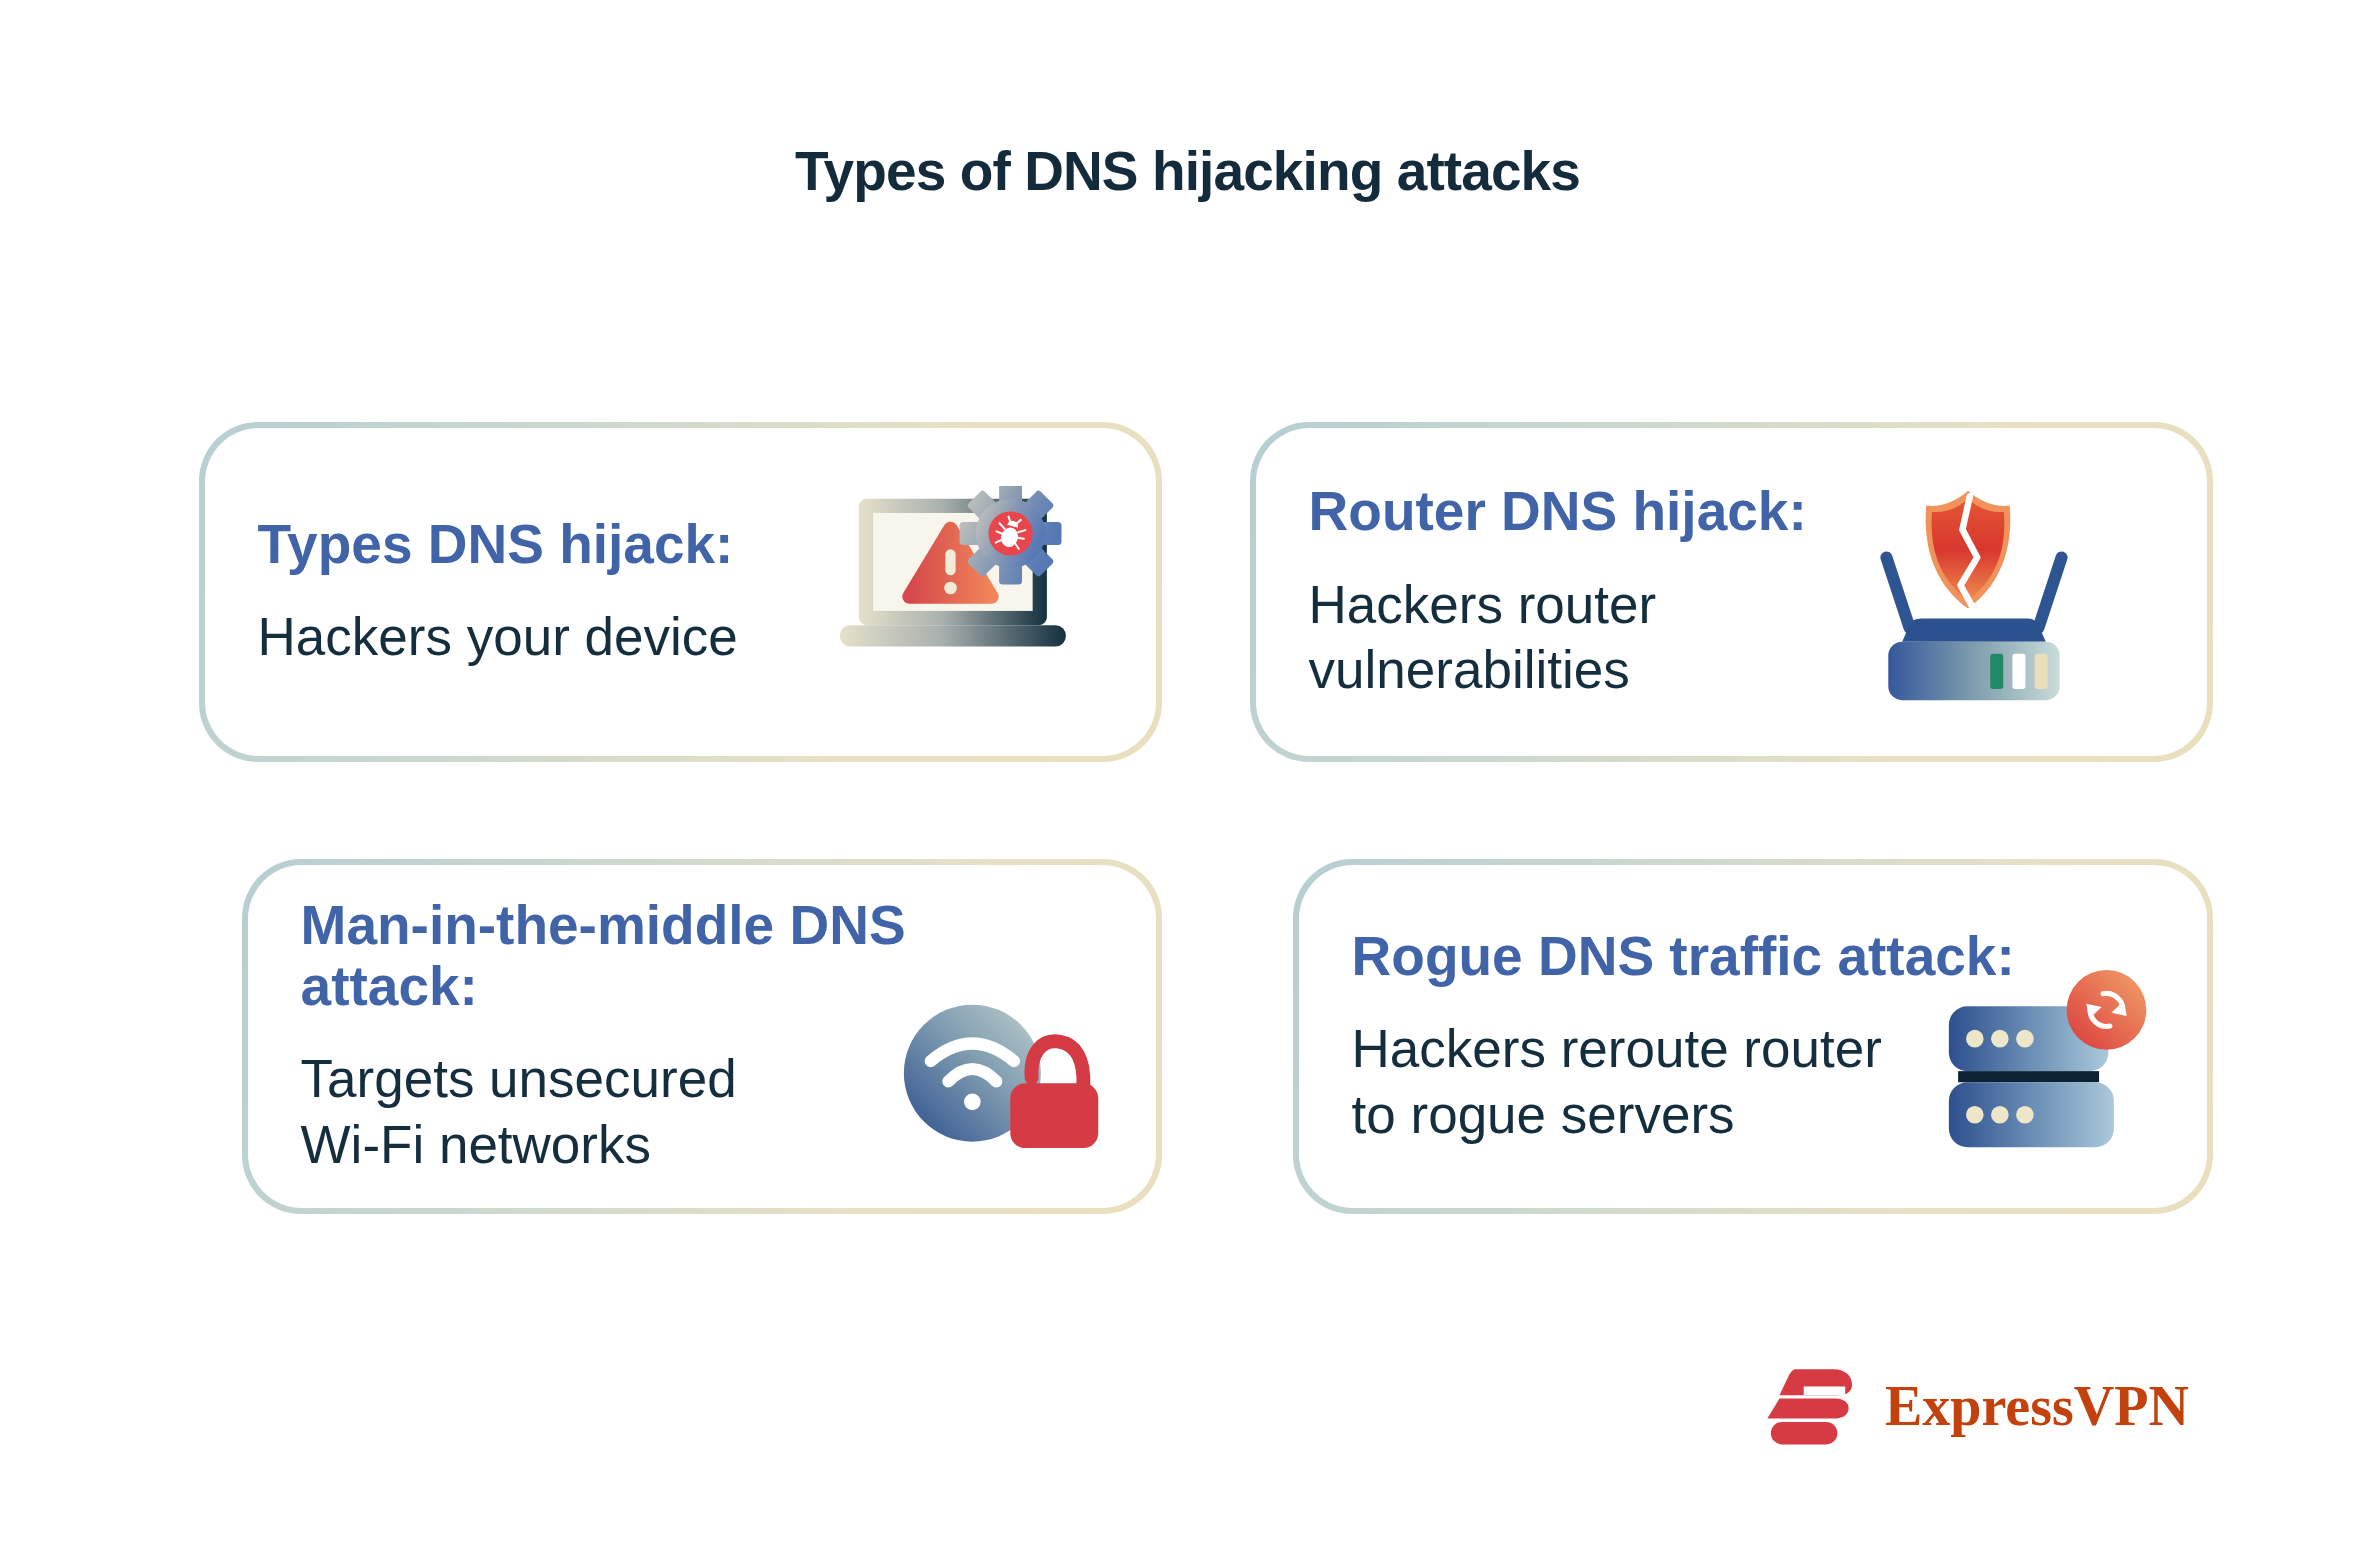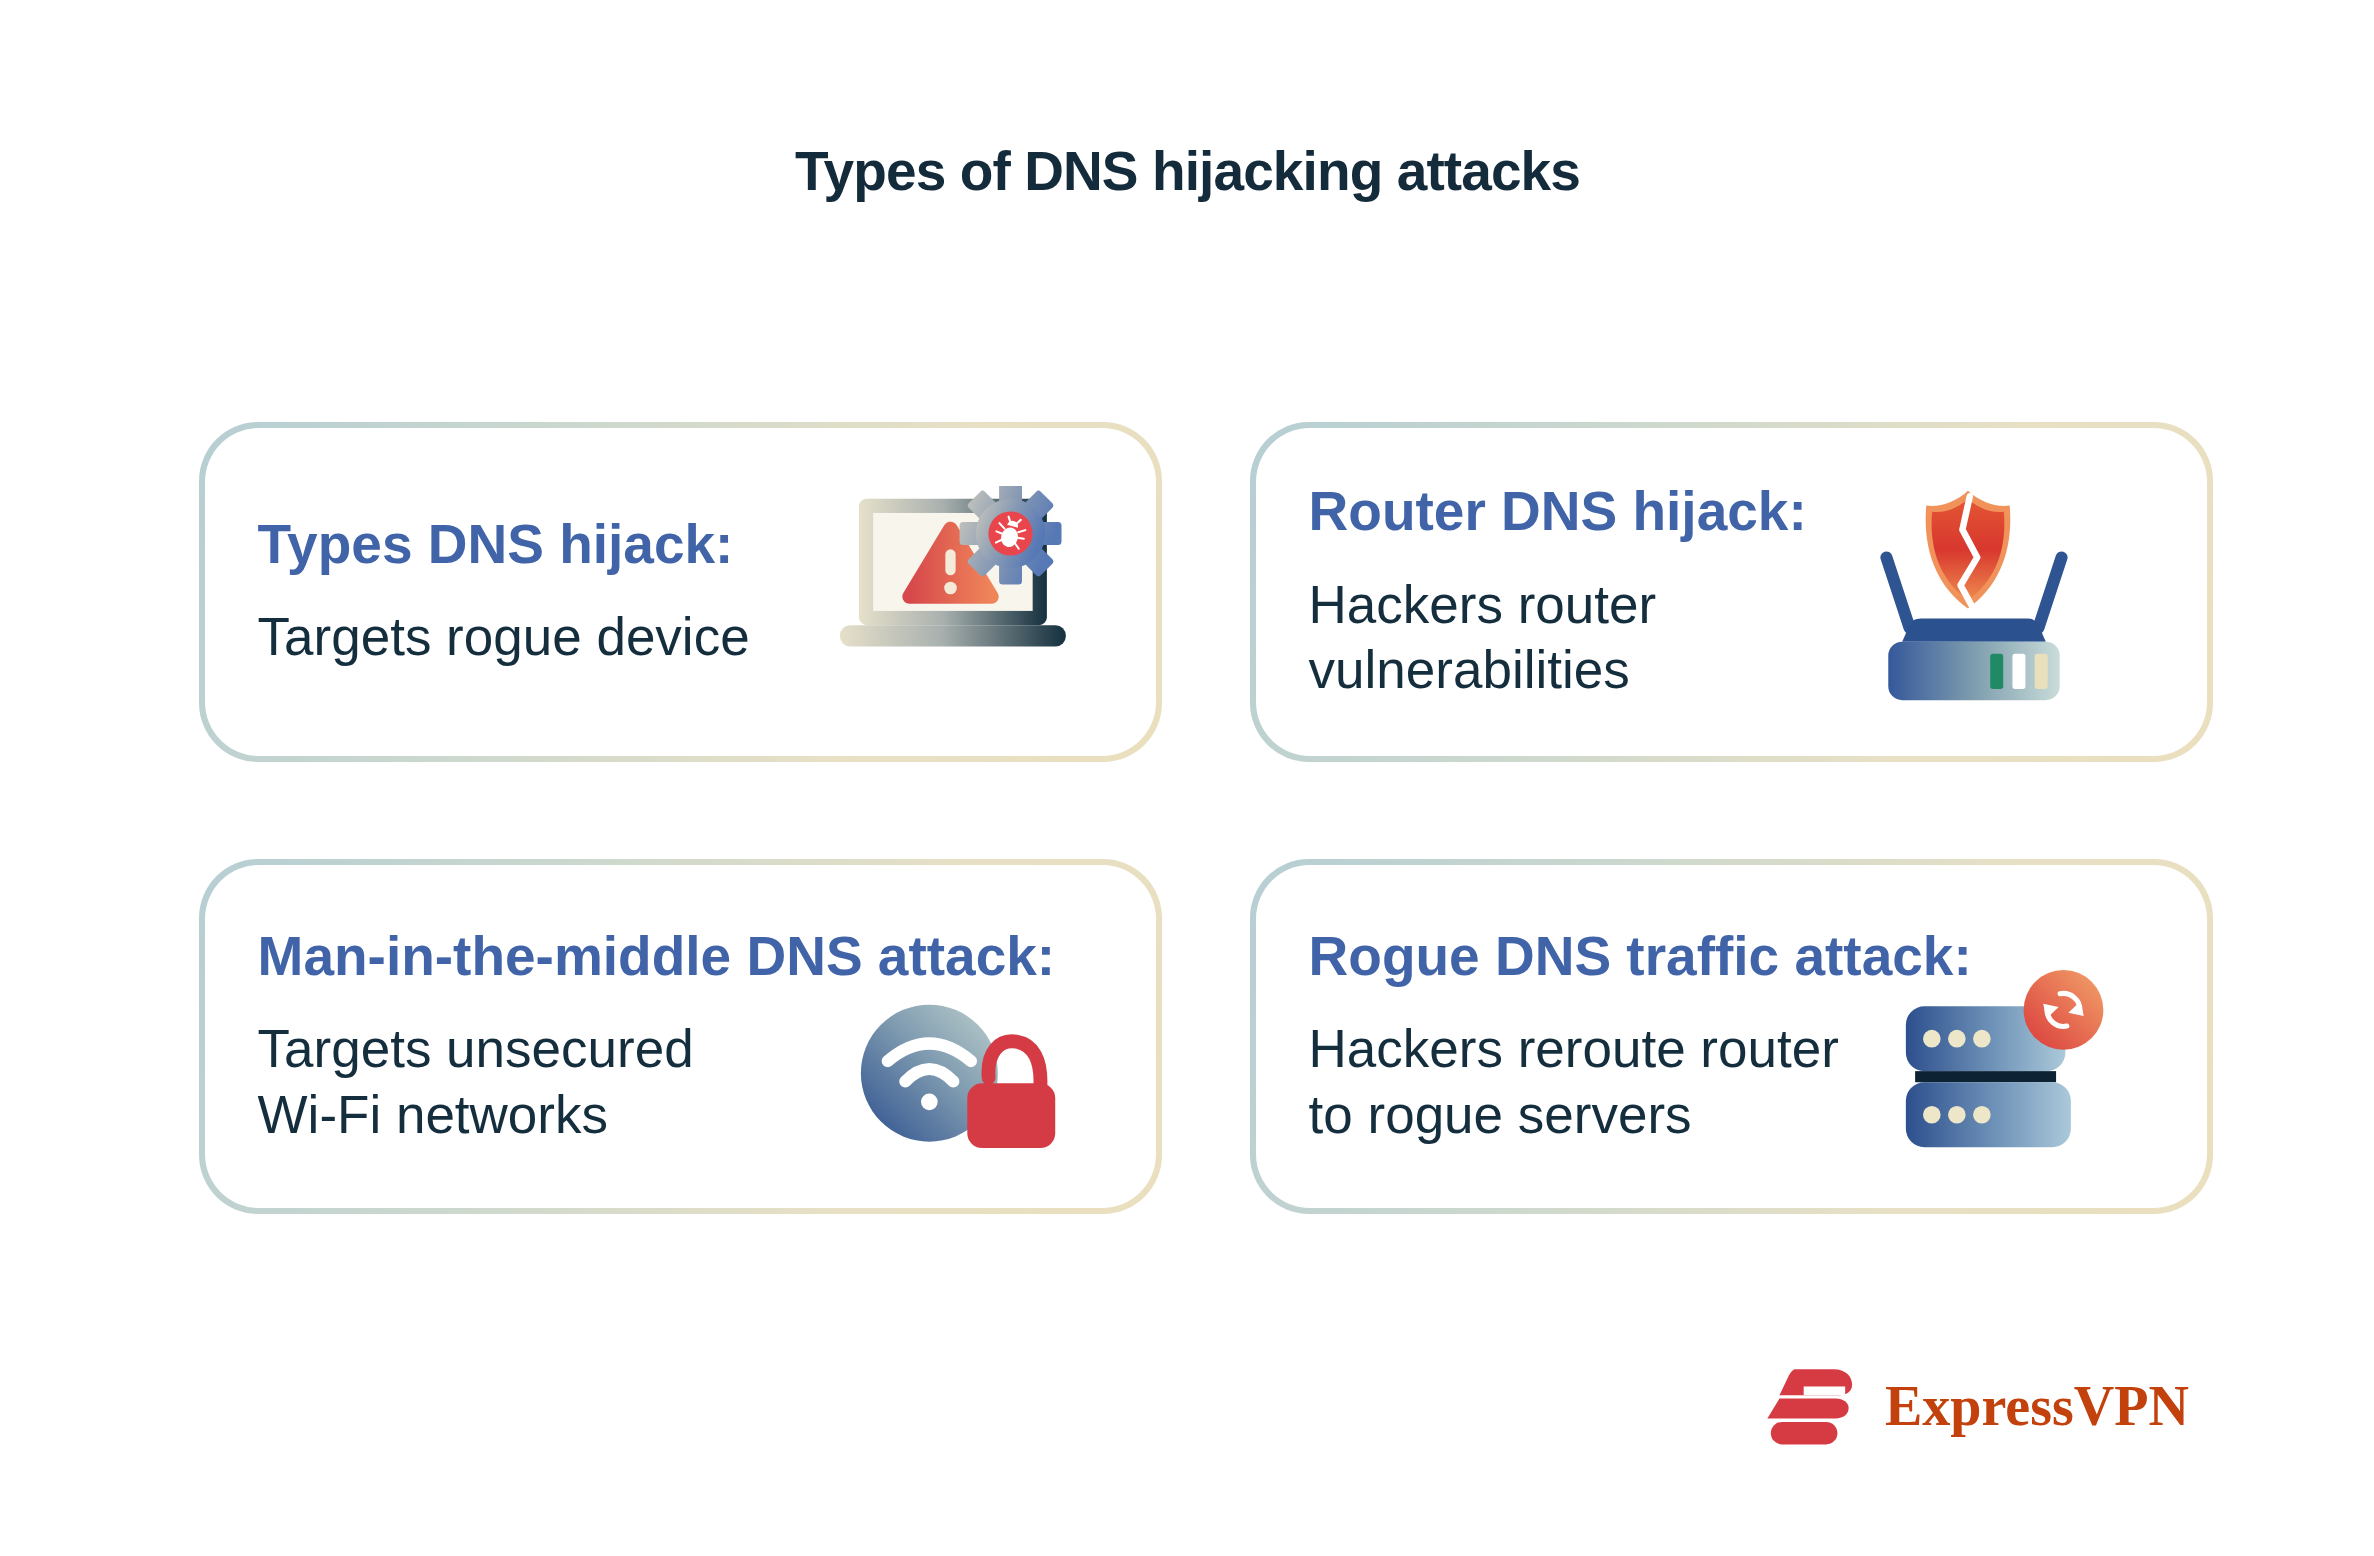--- a/index.html
+++ b/index.html
@@ -13,21 +13,21 @@
   }
   .cards-grid{
     position:absolute;left:199px;top:422px;
     display:grid;grid-template-columns:963px 963px;column-gap:88px;row-gap:97px;
   }
   .card{
     border-radius:59px;padding:5.6px;box-sizing:border-box;
     background:linear-gradient(112deg,#b6ced3 0%,#ccd8ce 35%,#e7e0c5 70%,#eadfbe 100%);
   }
   .card.r1{height:340px;}
-  .card.r2{height:355px;}
+  .card.r2{height:355px;margin-left:43px;}
   .card-inner{
     width:100%;height:100%;background:#ffffff;border-radius:54px;position:relative;
     display:flex;flex-direction:column;justify-content:center;row-gap:30px;
     padding:28px 65px 28px 53px;box-sizing:border-box;
   }
   .card-title{margin:0;font-size:55px;font-weight:700;color:#4164a9;line-height:1.1;}
   .card-desc{margin:0;font-size:53px;font-weight:400;color:#142e3e;line-height:1.24;white-space:pre-line;}
   .card-icon{position:absolute;line-height:0;}
   .icon-1{left:627px;top:58px;}
   .icon-2{left:623px;top:59px;}
@@ -46,21 +46,21 @@
 </head>
 <body>
 
 <h1 class="page-title">Types of DNS hijacking attacks</h1>
 
 <div class="cards-grid">
 
   <section class="card r1">
     <div class="card-inner">
       <h2 class="card-title">Types DNS hijack:</h2>
-      <p class="card-desc">Targets rogue device</p>
+      <p class="card-desc">Hackers your device</p>
       <div class="card-icon icon-1">
         <svg width="237" height="174" viewBox="0 0 300 220" xmlns="http://www.w3.org/2000/svg">
           <defs>
             <linearGradient id="g-lap" x1="0" y1="0" x2="1" y2="0">
               <stop offset="0" stop-color="#e6e0ca"></stop>
                 <stop offset="0.45" stop-color="#a8b0ae"></stop>
                 <stop offset="1" stop-color="#15303f"></stop>
             </linearGradient>
             <linearGradient id="g-tri" x1="0" y1="0" x2="1" y2="0">
               <stop offset="0" stop-color="#d6484b"></stop>

